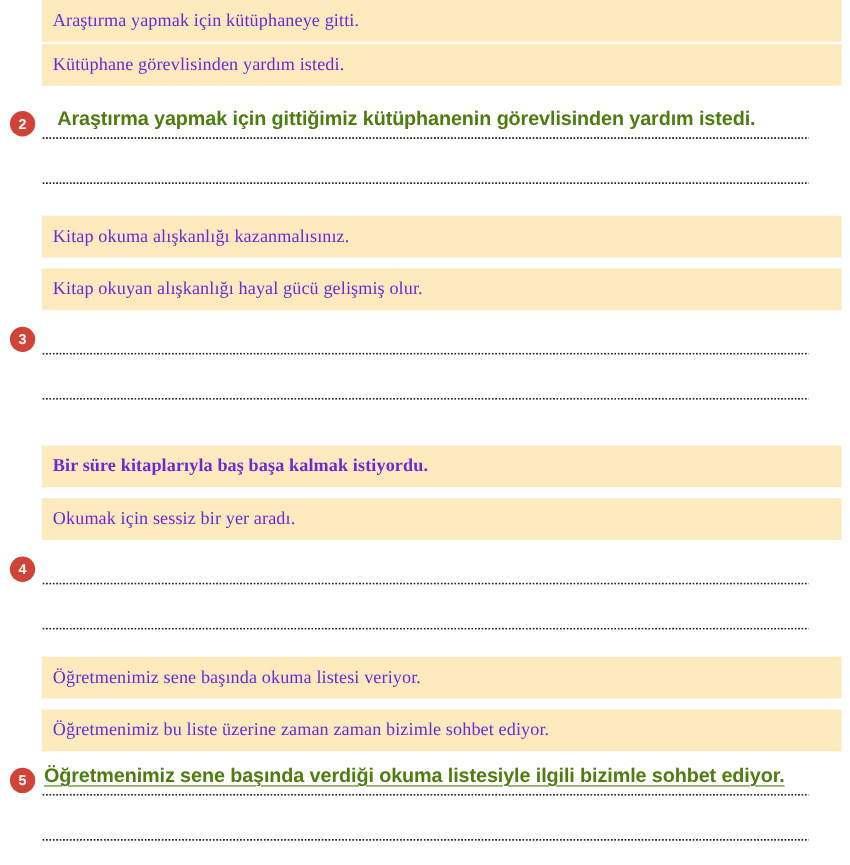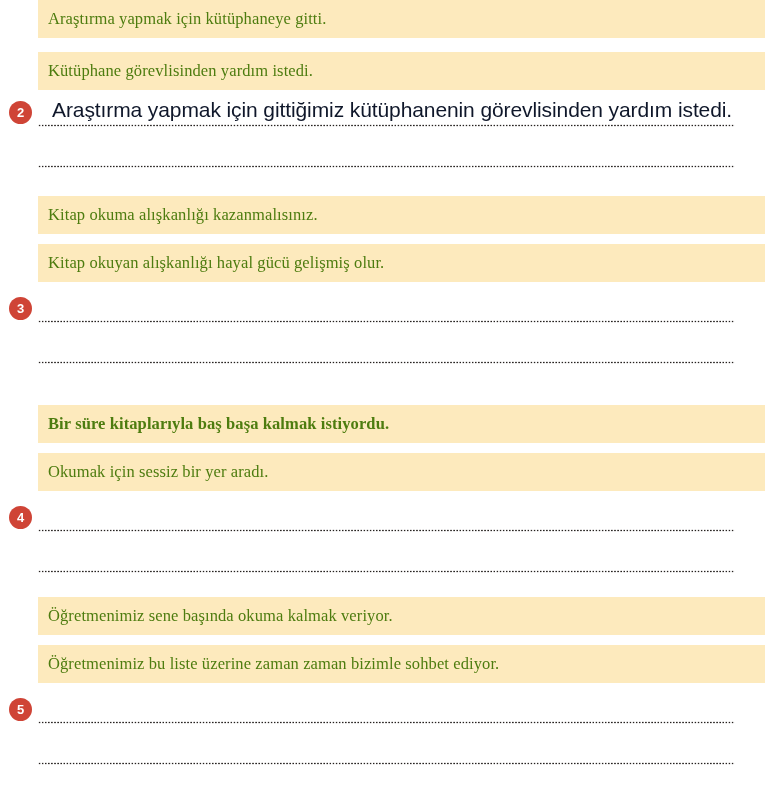--- a/index.html
+++ b/index.html
@@ -38,21 +38,21 @@
     background: #fdeabd;
     box-sizing: border-box;
   }
   .premise-text {
     position: absolute;
     left: 10px;
     top: 50%;
     transform: translateY(-52%);
     font-family: "Liberation Serif", "DejaVu Serif", serif;
     font-size: 16.5px;
-    color: #4d7c0f;
+    color: #6d28d9;
     white-space: nowrap;
     letter-spacing: 0.1px;
   }
 
   
   .answer-row {
     position: absolute;
     left: 0;
     width: 773px;
     height: 34px;
@@ -70,23 +70,23 @@
     font-weight: bold;
     font-size: 13px;
     line-height: 23px;
     text-align: center;
     box-sizing: border-box;
   }
   .answer-text {
     position: absolute;
     top: 1px;
     font-family: "Liberation Sans", "DejaVu Sans", sans-serif;
-    font-weight: normal;
-    font-size: 21px;
-    color: #0f172a;
+    font-weight: bold;
+    font-size: 18px;
+    color: #4d7c0f;
     white-space: nowrap;
     letter-spacing: -0.1px;
   }
   .answer-text .ul {
     text-decoration: underline;
     text-decoration-thickness: 1.4px;
     text-underline-offset: 2px;
   }
   .answer-text.fullunder {
     text-decoration: underline;
@@ -107,21 +107,21 @@
   }
 </style>
 </head>
 <body>
 
 <div class="sheet" id="sheet">
     <div class="group" style="top: 0px;">
       <div class="premise" style="top: 0px;">
         <span class="premise-text">Araştırma yapmak için kütüphaneye gitti.</span>
       </div>
-      <div class="premise" style="top: 52px; padding-left: 44px;">
+      <div class="premise" style="top: 40px; padding-left: 44px;">
         <span class="premise-text">Kütüphane görevlisinden yardım istedi.</span>
       </div>
       <div class="answer-row" style="top: 97px;">
         <div class="badge">2</div>
         <div class="dotline" style="top: 27px;"></div>
         <div class="answer-text" style="left: 52px;"><span>Araştırma yapmak için gittiğimiz kütüphanenin görevlisinden yardım istedi.</span></div>
       </div>
       <div class="dotline" style="top: 165px;"></div>
     </div>
     <div class="group" style="top: 196px;">
@@ -145,24 +145,25 @@
         <span class="premise-text">Okumak için sessiz bir yer aradı.</span>
       </div>
       <div class="answer-row" style="top: 97px;">
         <div class="badge">4</div>
         <div class="dotline" style="top: 27px;"></div>
       </div>
       <div class="dotline" style="top: 165px;"></div>
     </div>
     <div class="group" style="top: 597px;">
       <div class="premise" style="top: 0px;">
-        <span class="premise-text">Öğretmenimiz sene başında okuma kalmak veriyor.</span>
+        <span class="premise-text">Öğretmenimiz sene başında okuma listesi veriyor.</span>
       </div>
       <div class="premise" style="top: 48px; text-align: center;">
         <span class="premise-text">Öğretmenimiz bu liste üzerine zaman zaman bizimle sohbet ediyor.</span>
       </div>
       <div class="answer-row" style="top: 97px;">
         <div class="badge">5</div>
         <div class="dotline" style="top: 27px;"></div>
+        <div class="answer-text fullunder" style="left: 40px;"><span>Öğretmenimiz sene başında verdiği okuma listesiyle ilgili bizimle sohbet ediyor.</span></div>
       </div>
       <div class="dotline" style="top: 165px;"></div>
     </div>
   </div>
 
 </body></html>

